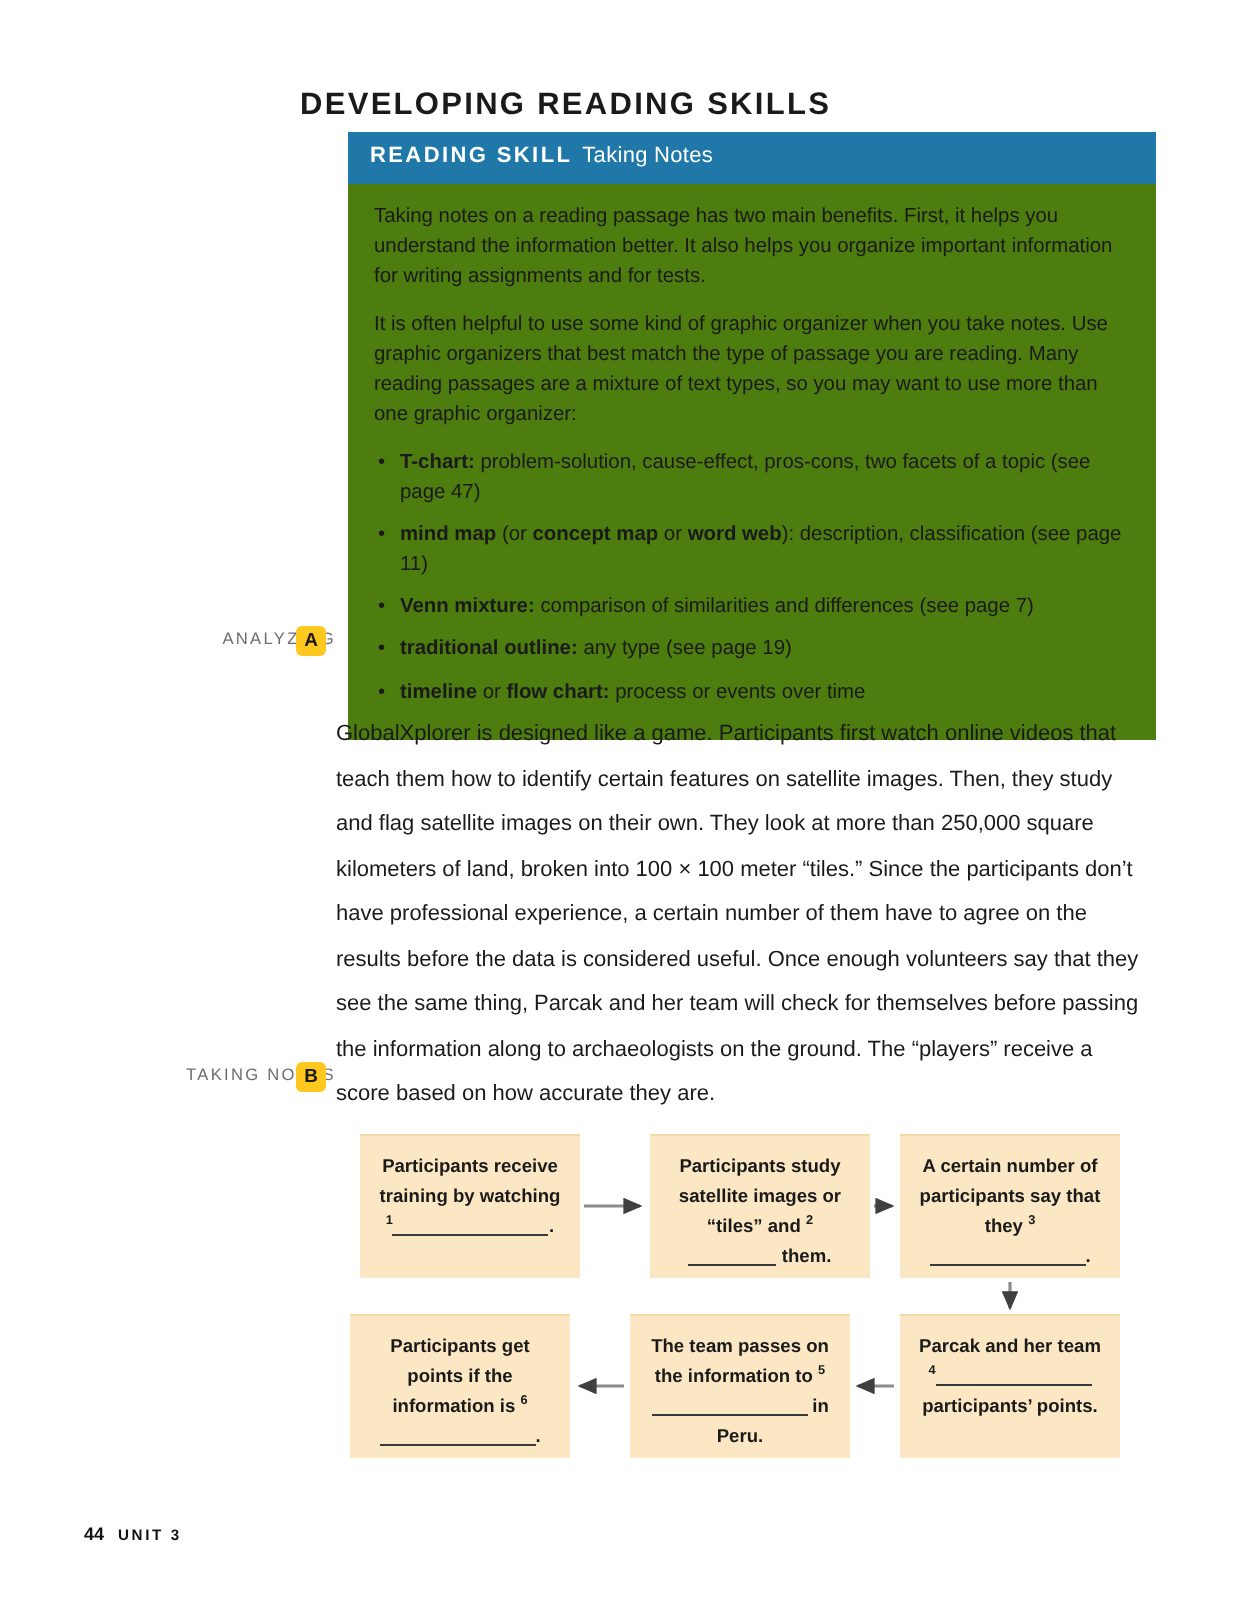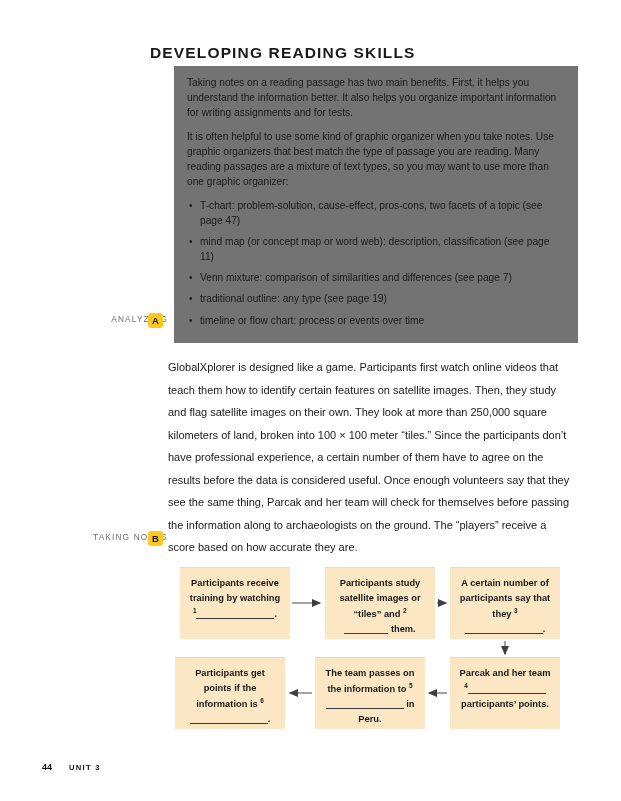--- a/index.html
+++ b/index.html
@@ -46,21 +46,21 @@
     letter-spacing: 1.2px;
     font-size: 11px;
   }
   .skill-header-title {
     font-weight: normal;
     letter-spacing: 0.15px;
     margin-left: 5px;
     font-size: 11px;
   }
   .skill-body {
-    background: #737373;
+    background: #4d7c0f;
     padding: 10px 13px 14px 13px;
   }
   .skill-body p {
     margin: 0 0 9px 0;
     font-size: 10.2px;
     line-height: 1.47;
     color: #1a1a1a;
   }
   .skill-list {
     margin: 2px 0 0 0;
@@ -75,21 +75,21 @@
     line-height: 1.45;
   }
   .skill-list li:last-child { margin-bottom: 1px; }
   .skill-list li .bullet {
     position: absolute;
     left: 2px;
     top: 0px;
     font-size: 10.2px;
     line-height: 1.45;
   }
-  .b { font-weight: normal; }
+  .b { font-weight: bold; }
 
   
   .rubric {
     position: absolute;
     font-size: 8.3px;
     letter-spacing: 1.15px;
     color: #6d6d6d;
     font-weight: normal;
     text-align: right;
     width: 120px;
@@ -160,32 +160,35 @@
     position: absolute;
     left: 42px;
     top: 762px;
     font-size: 9px;
     color: #111111;
     font-weight: bold;
   }
   .footer .unit {
     font-size: 7.6px;
     letter-spacing: 1.3px;
-    margin-left: 17px;
+    margin-left: 7px;
     font-weight: bold;
   }
 </style>
 </head>
 <body>
 
 <div class="page">
 
   <div class="page-title">DEVELOPING READING SKILLS</div>
 
   <div class="skill-box">
+    <div class="skill-header">
+      <span class="skill-header-label">READING SKILL</span><span class="skill-header-title">Taking Notes</span>
+    </div>
     <div class="skill-body">
       <p>Taking notes on a reading passage has two main benefits. First, it helps you understand the information better. It also helps you organize important information for writing assignments and for tests.</p>
       <p>It is often helpful to use some kind of graphic organizer when you take notes. Use graphic organizers that best match the type of passage you are reading. Many reading passages are a mixture of text types, so you may want to use more than one graphic organizer:</p>
       <ul class="skill-list" id="skill-bullets">
           <li><span class="bullet">•</span><span class="b">T-chart:</span><span> problem-solution, cause-effect, pros-cons, two facets of a topic (see page 47)</span></li>
           <li><span class="bullet">•</span><span class="b">mind map</span><span> (or </span><span class="b">concept map</span><span> or </span><span class="b">word web</span><span>): description, classification (see page 11)</span></li>
           <li><span class="bullet">•</span><span class="b">Venn mixture:</span><span> comparison of similarities and differences (see page 7)</span></li>
           <li><span class="bullet">•</span><span class="b">traditional outline:</span><span> any type (see page 19)</span></li>
           <li><span class="bullet">•</span><span class="b">timeline</span><span> or </span><span class="b">flow chart:</span><span> process or events over time</span></li>
         </ul>

